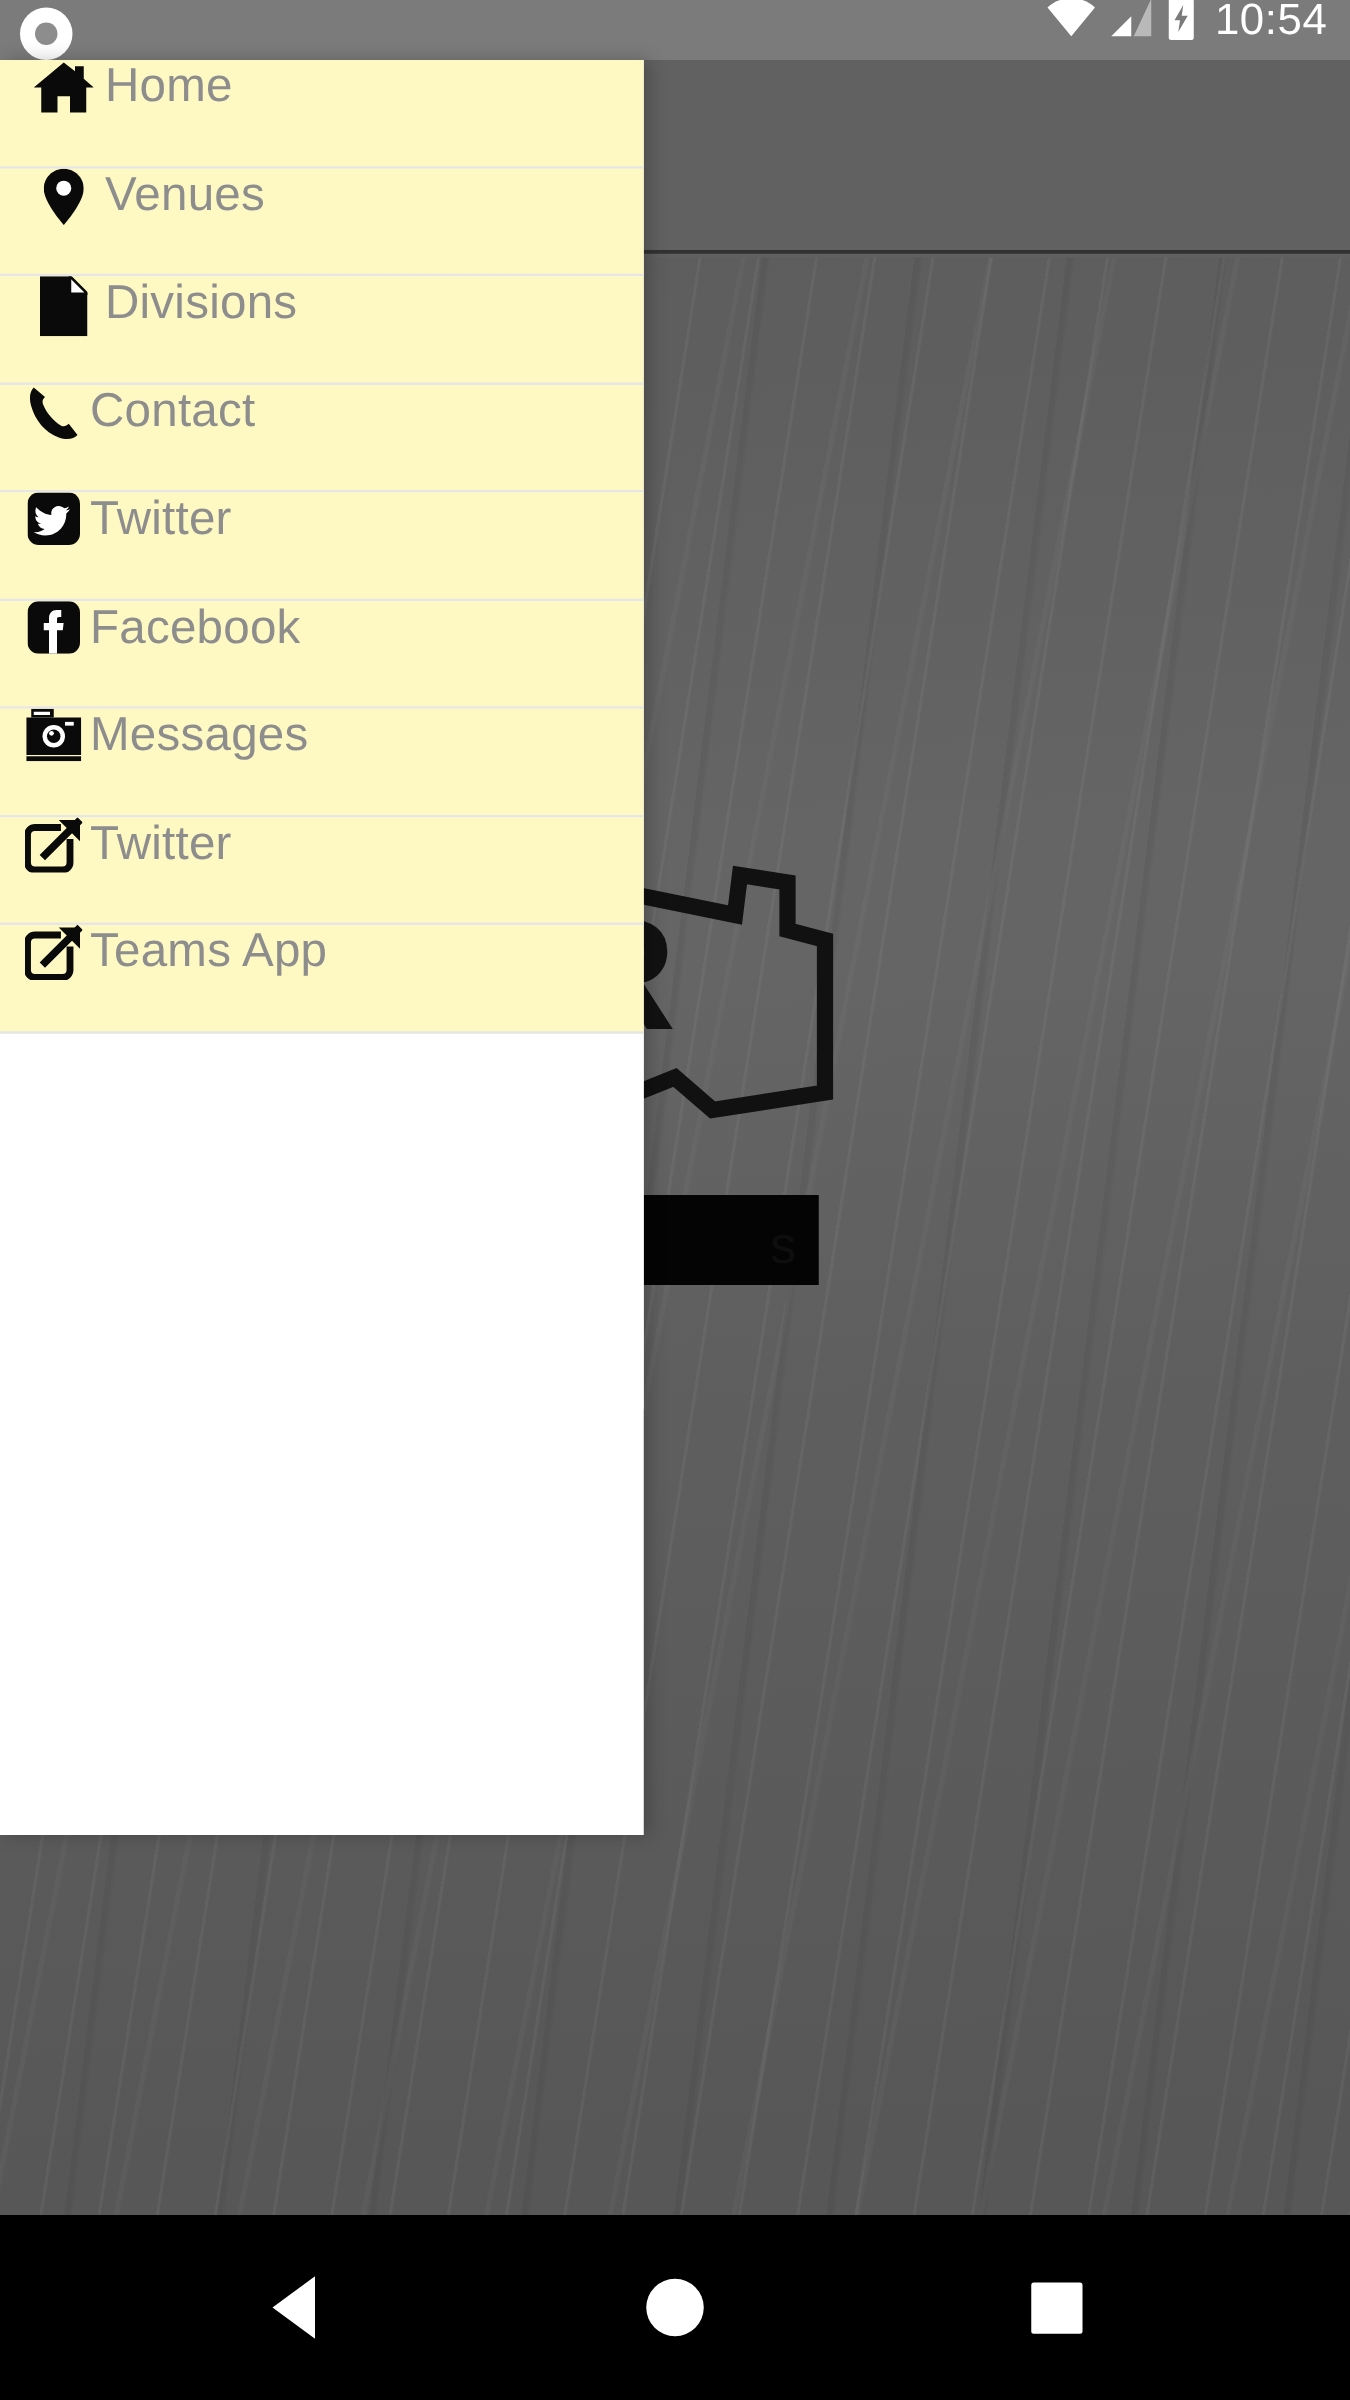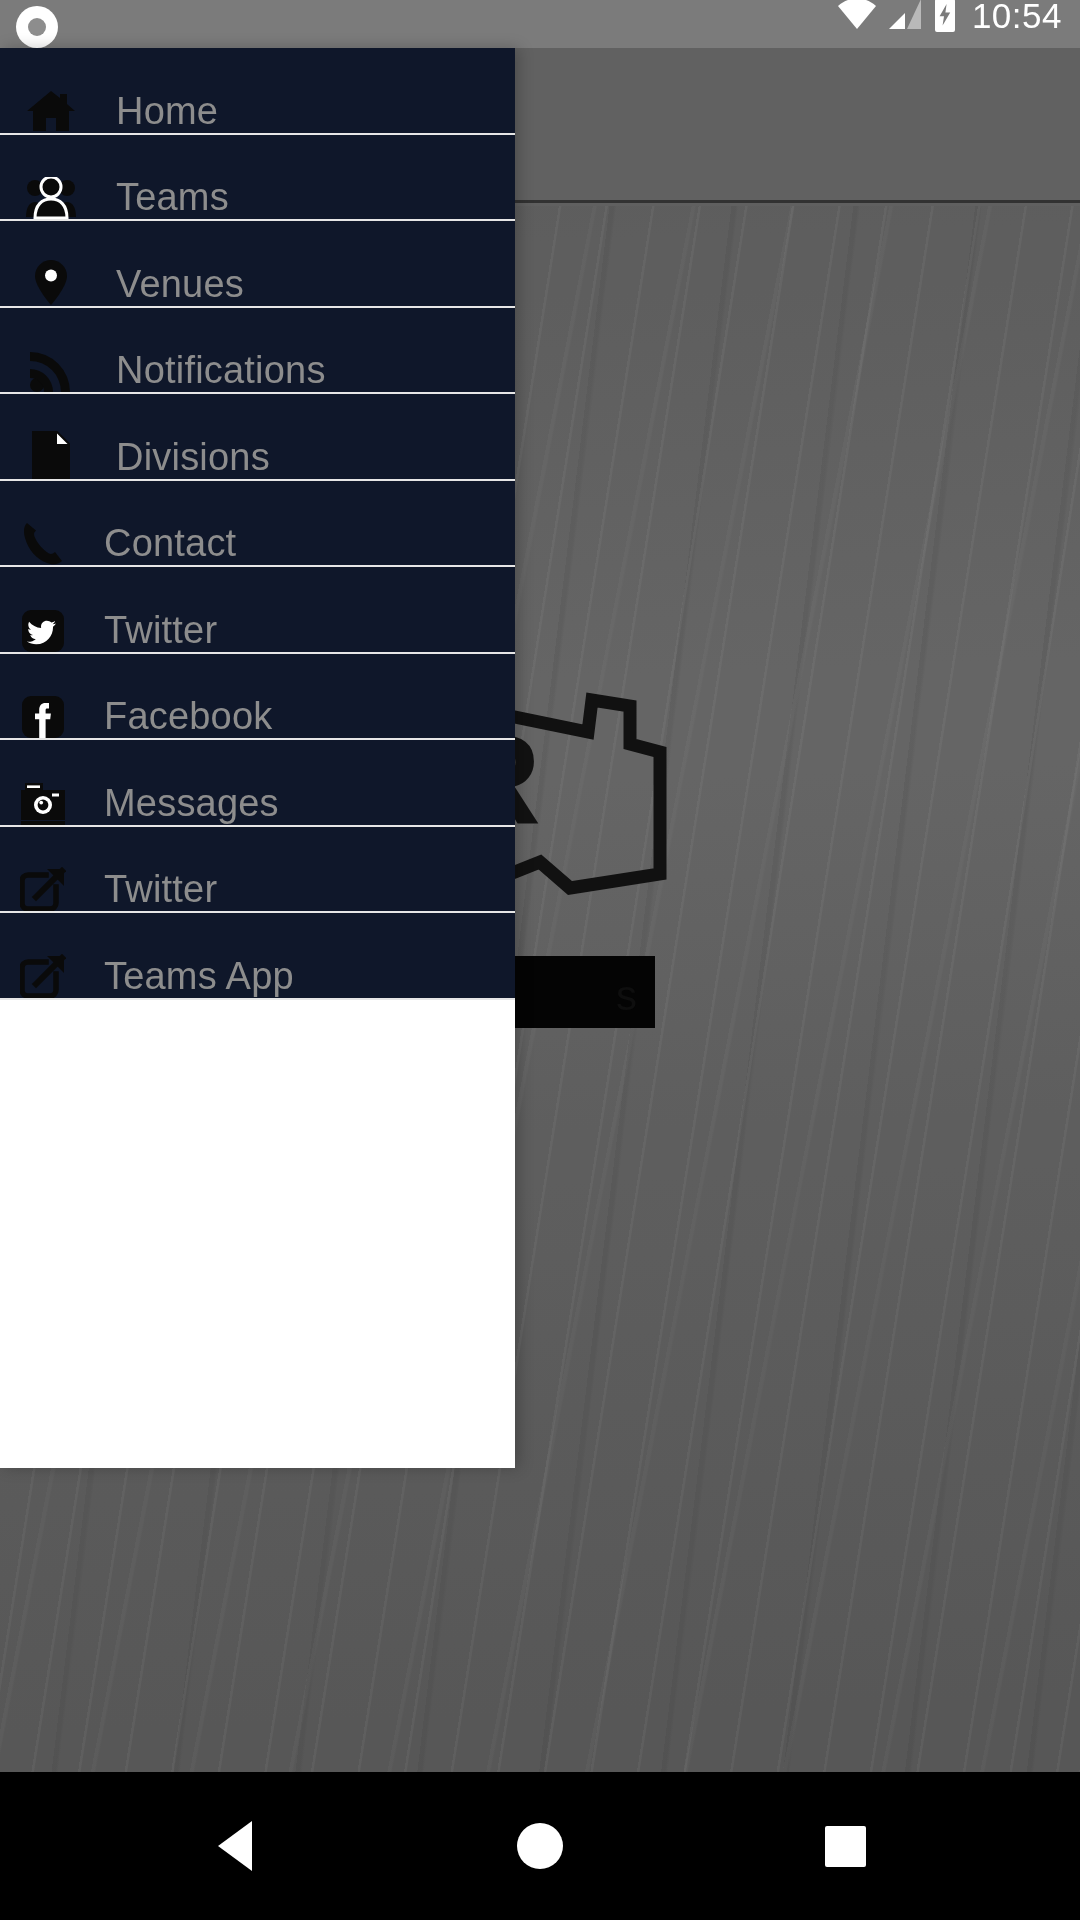--- a/index.html
+++ b/index.html
@@ -164,24 +164,23 @@
     height: 1420px;
     background: #ffffff;
     z-index: 60;
     overflow: hidden;
     box-shadow: 4px 0 14px rgba(0,0,0,0.22);
   }
   .drawer-item {
     position: relative;
     height: 86.5px;
     display: flex;
-    align-items: flex-end;
+    align-items: flex-start;
     border-bottom: 2px solid #e6e6e6;
-    background: #0f172a;
-    gap: 32px;
+    background: #fef9c3;
   }
   .drawer-item .icon-slot {
     width: 66px;
     min-width: 66px;
     margin-left: 18px;
     display: flex;
     align-items: center;
     justify-content: center;
     color: #0a0a0a;
   }
@@ -295,54 +294,31 @@
     <div class="drawer-item">
       <span class="icon-slot">
         <svg width="48" height="44" viewBox="0 0 48 44" xmlns="http://www.w3.org/2000/svg">
           <path d="M24 2 L0 22 L6 22 L6 42 L19 42 L19 29 L29 29 L29 42 L42 42 L42 22 L48 22 L40 15 L40 5 L33 5 L33 9 Z" fill="currentColor"></path>
         </svg>
       </span>
       <span class="item-label">Home</span>
     </div>
 
 
-    <div class="drawer-item">
-      <span class="icon-slot">
-        <svg width="50" height="42" viewBox="0 0 50 42" xmlns="http://www.w3.org/2000/svg">
-          <circle cx="9" cy="11" r="8" fill="currentColor"></circle>
-          <circle cx="41" cy="11" r="8" fill="currentColor"></circle>
-          <path d="M0 40 C0 30 4 25 9 25 C14 25 18 30 18 40 Z" fill="currentColor"></path>
-          <path d="M32 40 C32 30 36 25 41 25 C46 25 50 30 50 40 Z" fill="currentColor"></path>
-          <circle cx="25" cy="10" r="10" fill="currentColor" stroke="#ffffff" stroke-width="3"></circle>
-          <path d="M9 41 C9 28 16 22 25 22 C34 22 41 28 41 41 Z" fill="currentColor" stroke="#ffffff" stroke-width="3"></path>
-        </svg>
-      </span>
-      <span class="item-label">Teams</span>
-    </div>
 
     <div class="drawer-item">
       <span class="icon-slot">
         <svg width="32" height="46" viewBox="0 0 32 46" xmlns="http://www.w3.org/2000/svg">
           <path d="M16 0 C7.2 0 0 7.2 0 16 C0 27 16 45 16 45 C16 45 32 27 32 16 C32 7.2 24.8 0 16 0 Z" fill="currentColor"></path>
           <circle cx="16" cy="15.5" r="6" fill="#ffffff"></circle>
         </svg>
       </span>
       <span class="item-label">Venues</span>
     </div>
 
-    <div class="drawer-item">
-      <span class="icon-slot">
-        <svg width="42" height="42" viewBox="0 0 42 42" xmlns="http://www.w3.org/2000/svg">
-          <circle cx="7" cy="35" r="7" fill="currentColor"></circle>
-          <path d="M0 19 A23 23 0 0 1 23 42 L14 42 A14 14 0 0 0 0 28 Z" fill="currentColor"></path>
-          <path d="M0 2 A40 40 0 0 1 40 42 L31 42 A31 31 0 0 0 0 11 Z" fill="currentColor"></path>
-        </svg>
-      </span>
-      <span class="item-label">Notifications</span>
-    </div>
 
 
     <div class="drawer-item">
       <span class="icon-slot">
         <svg width="38" height="48" viewBox="0 0 38 48" xmlns="http://www.w3.org/2000/svg">
           <path d="M0 0 L24 0 L38 14 L38 48 L0 48 Z" fill="currentColor"></path>
           <path d="M24 0 L38 14 L24 14 Z" fill="#ffffff"></path>
           <path d="M24 0 L38 14 L24 14 Z" fill="none" stroke="currentColor" stroke-width="2"></path>
         </svg>
       </span>

